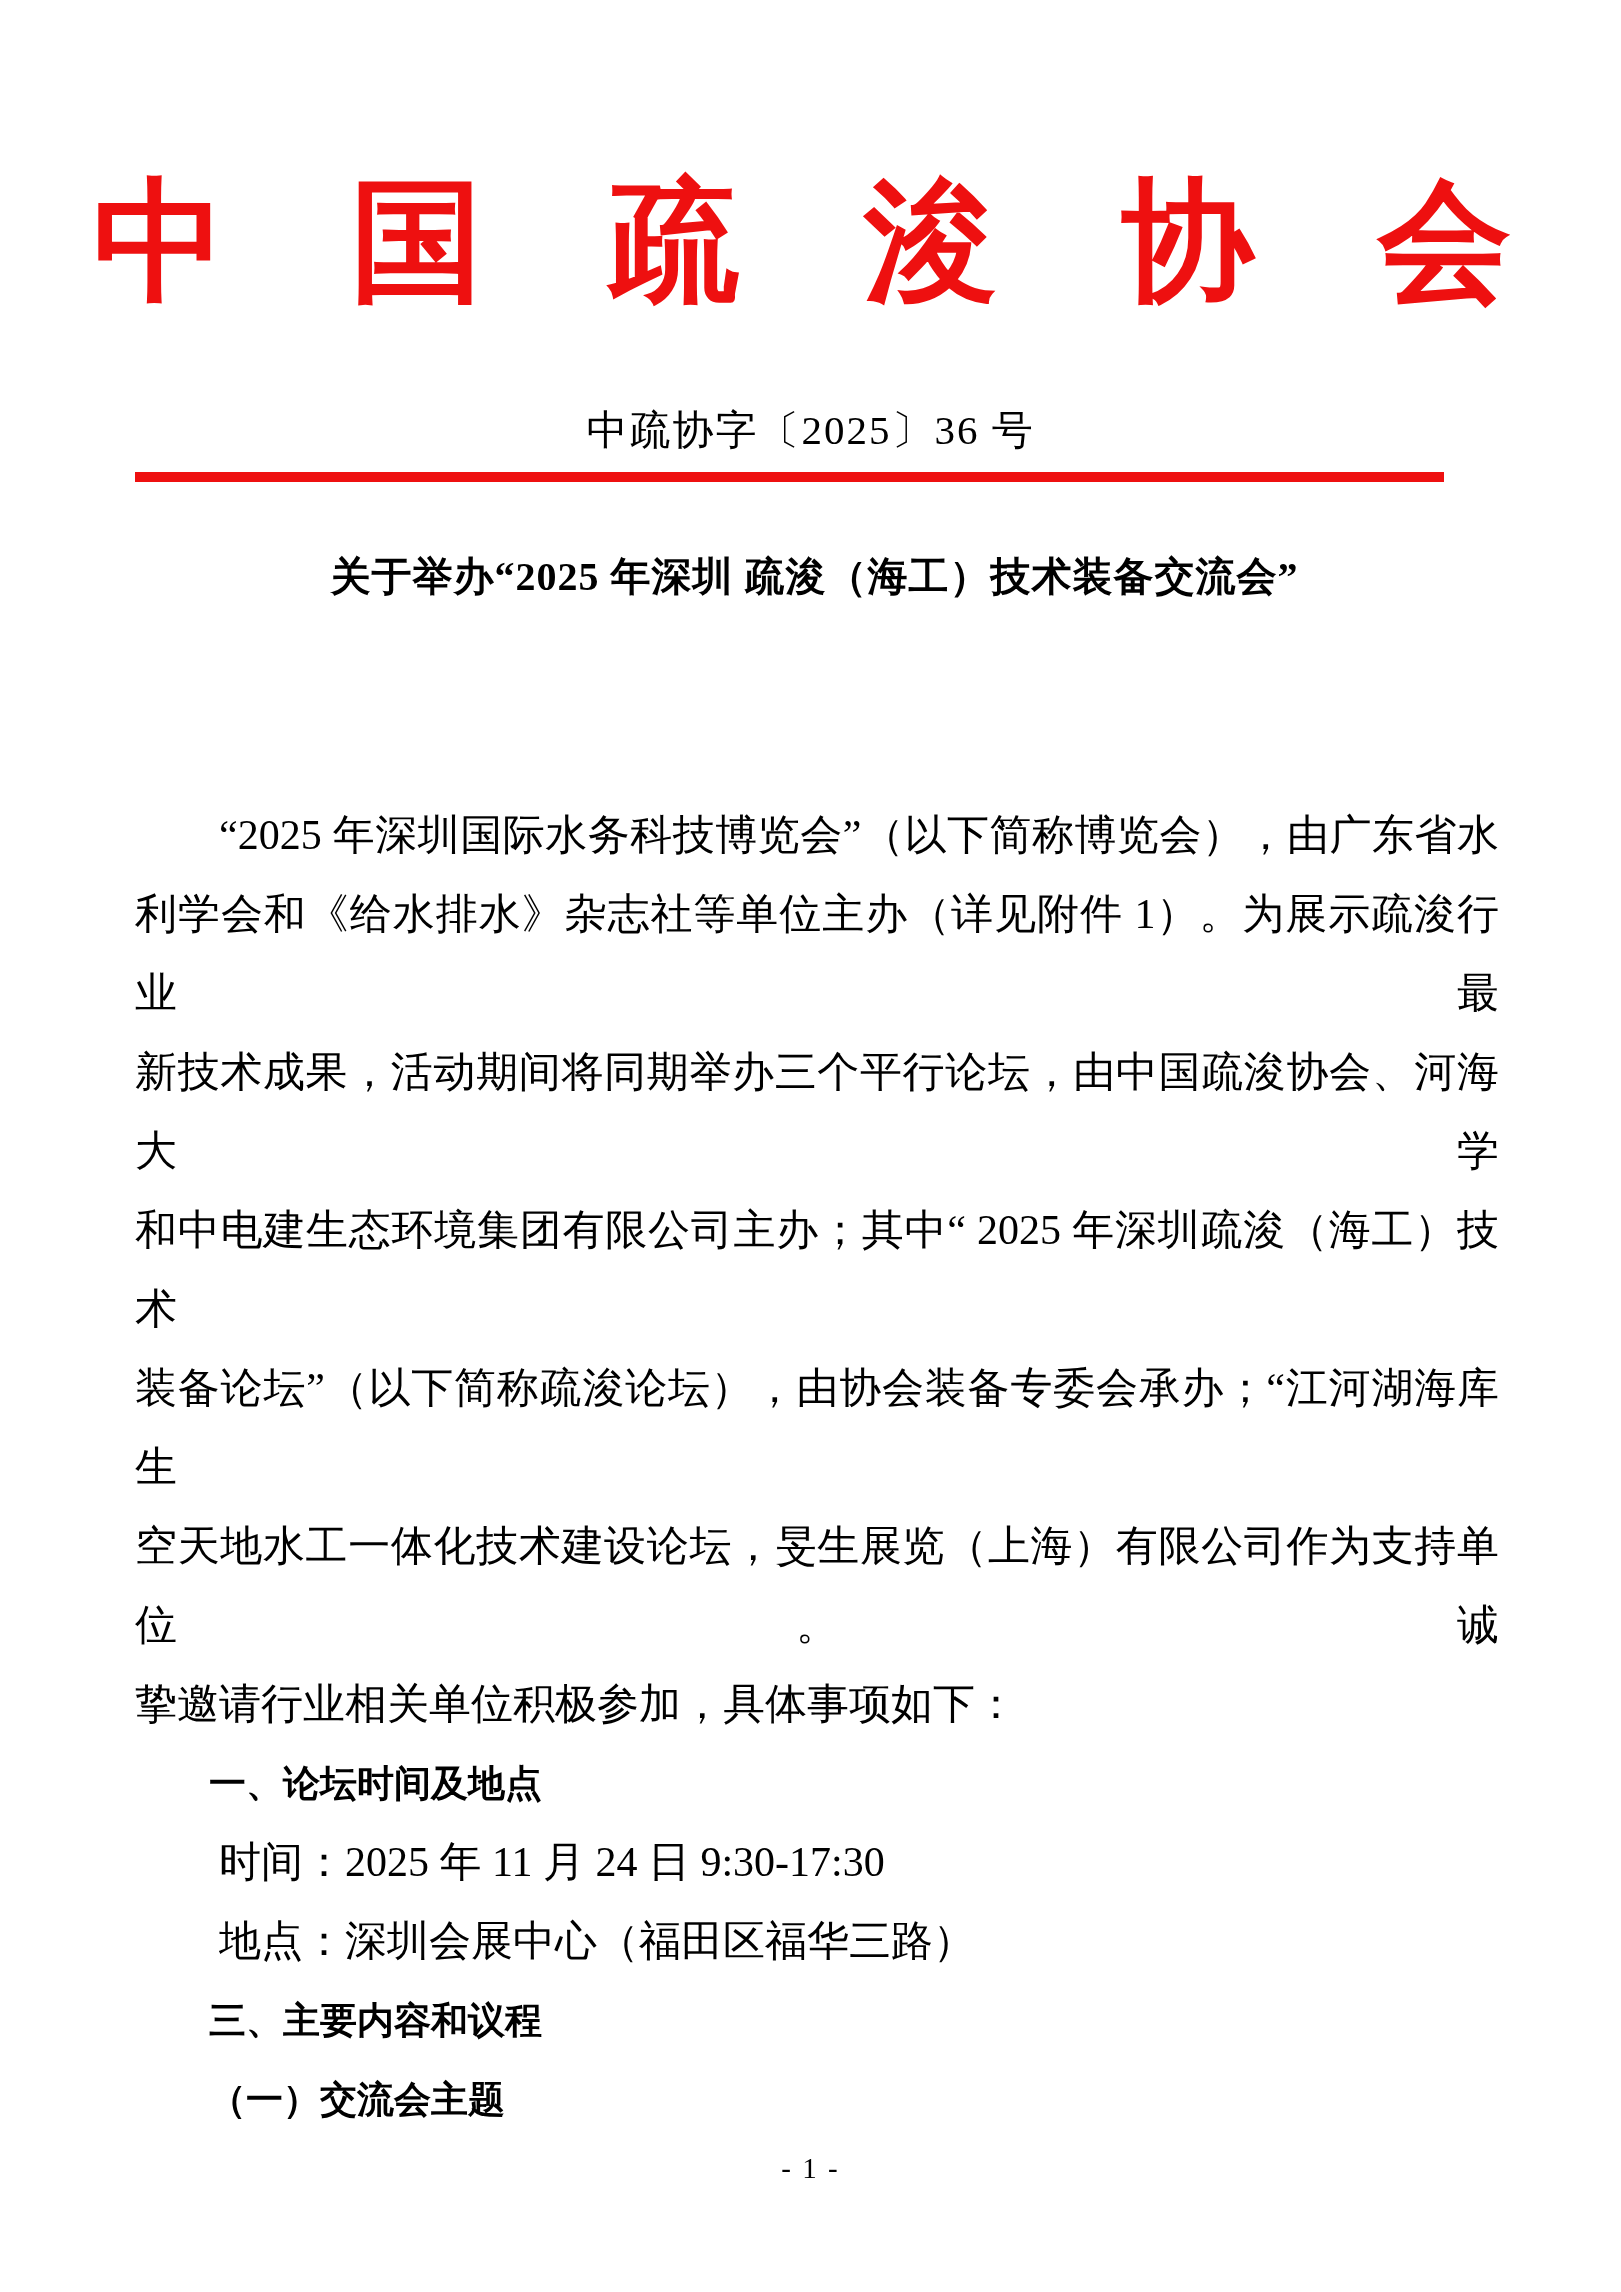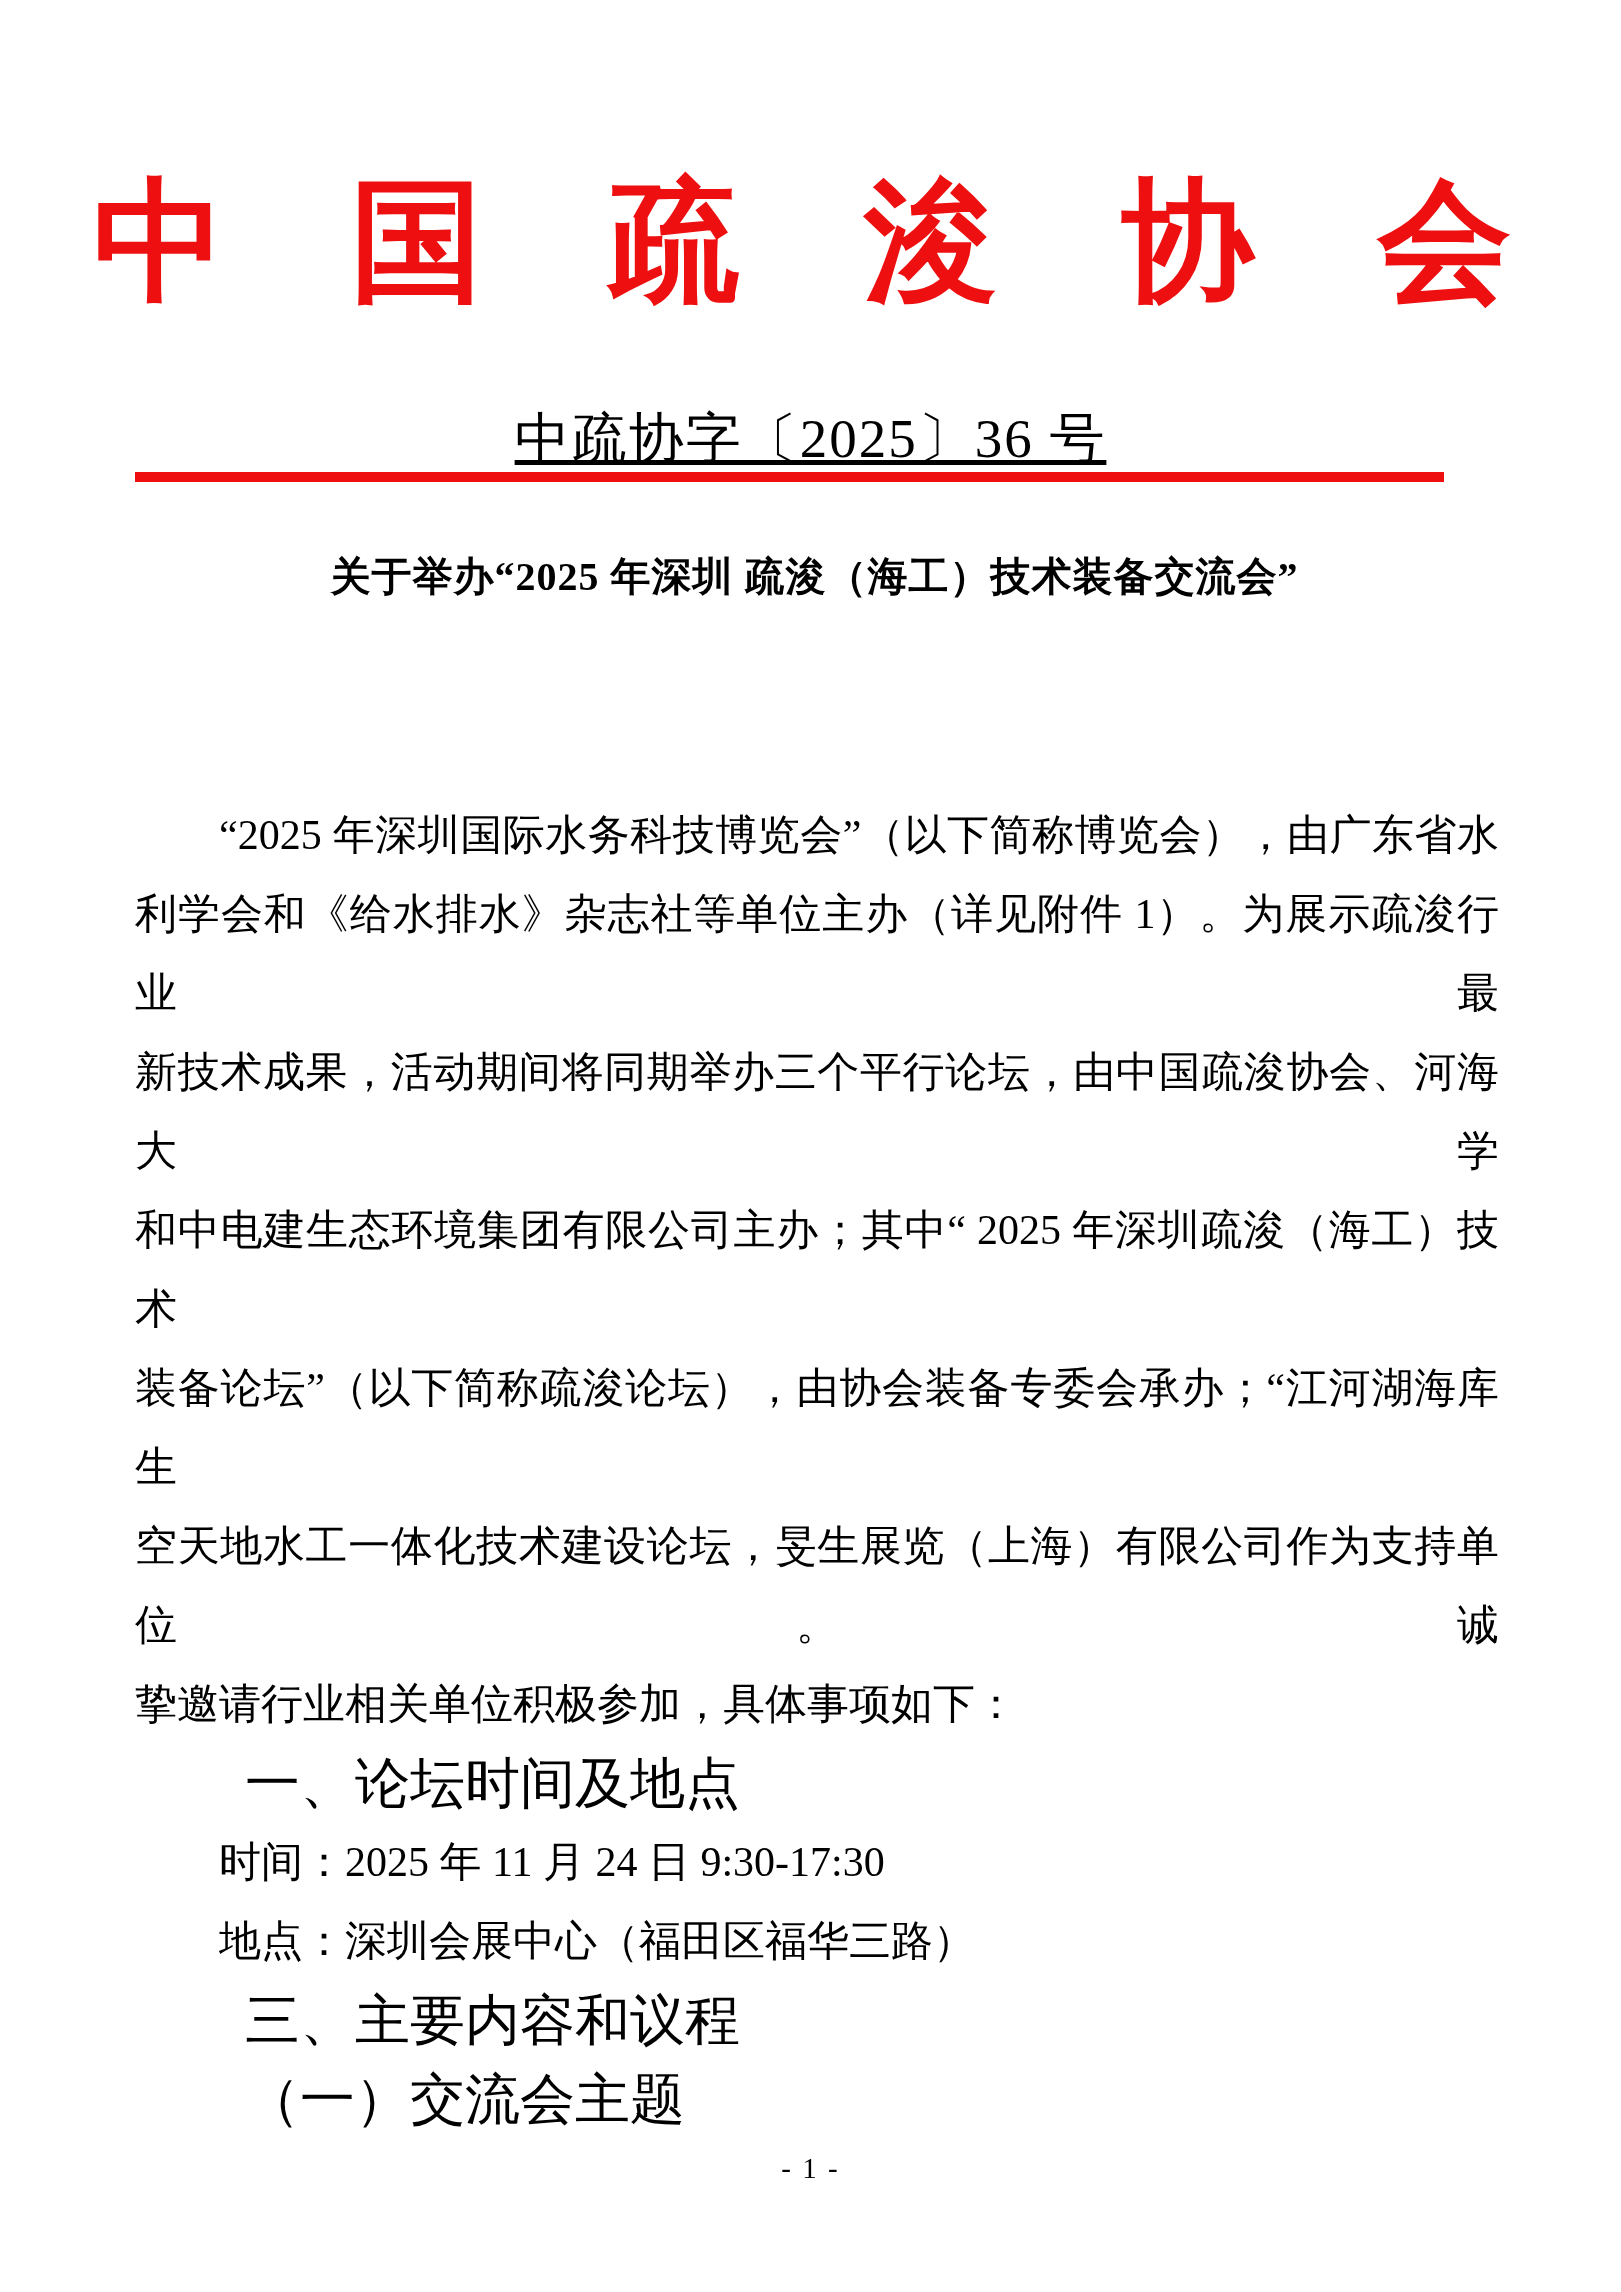--- a/index.html
+++ b/index.html
@@ -32,24 +32,23 @@
     font-family: "Liberation Serif", "DejaVu Serif", serif;
   }
 
   
   .doc-number {
     position: absolute;
     top: 406px;
     left: 0;
     width: 100%;
     text-align: center;
-    font-size: 55px;
+    font-size: 41px;
     line-height: 1.2;
     letter-spacing: 2px;
-    text-decoration: underline;
   }
 
   
   .red-line {
     position: absolute;
     top: 472px;
     left: 135px;
     width: 1309px;
     height: 9.8px;
     background: var(--accent, #ee1010);
@@ -86,23 +85,23 @@
   }
   .line.indent {
     text-indent: 2em;
   }
   .line.full {
     white-space: normal;
     text-align: justify;
     text-align-last: justify;
   }
   .line.bold {
-    font-weight: normal;
+    font-weight: bold;
     font-family: "Liberation Sans", "DejaVu Sans", sans-serif;
-    font-size: 55px;
+    font-size: 37px;
   }
 
   
   .page-number {
     position: absolute;
     top: 2152px;
     left: 0;
     width: 100%;
     text-align: center;
     font-size: 29px;

